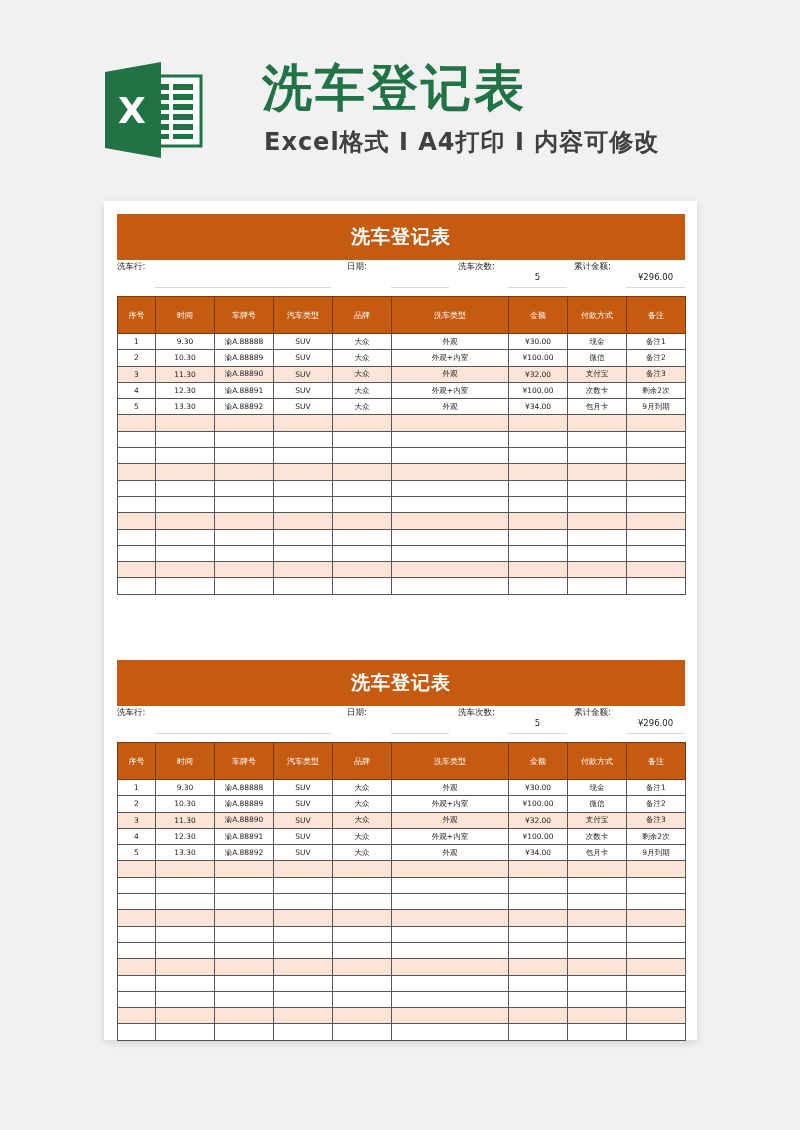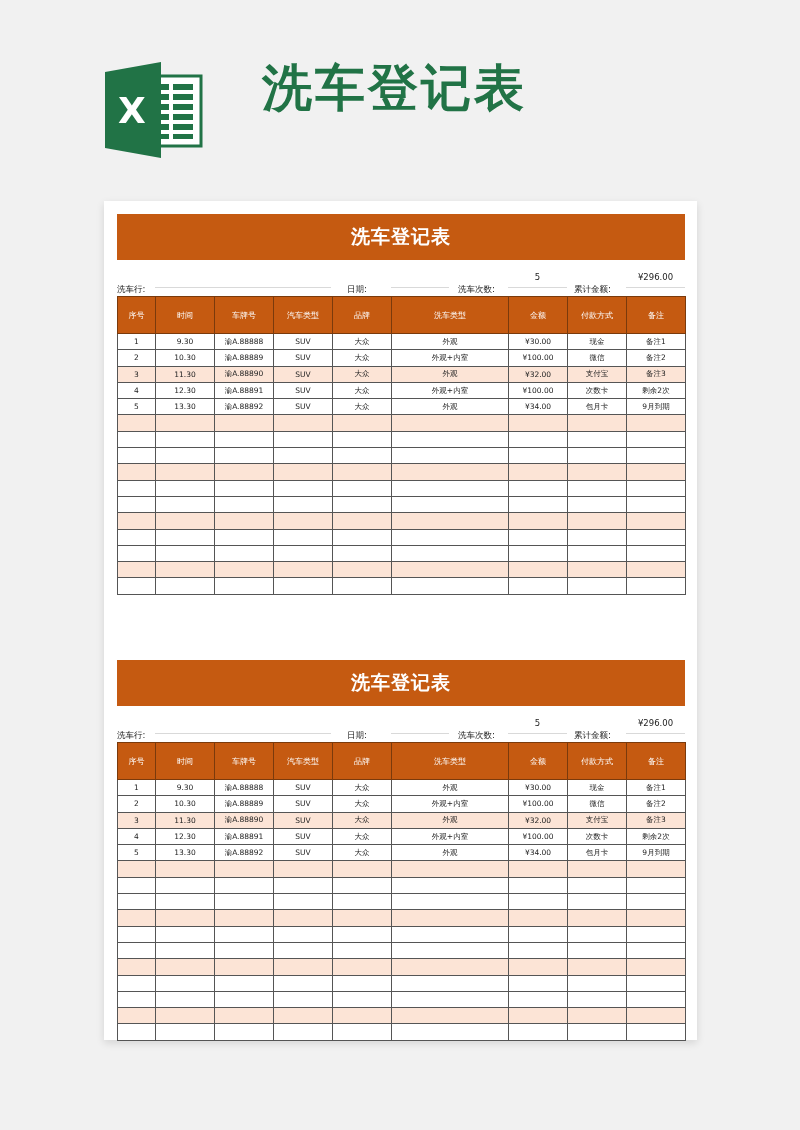--- a/index.html
+++ b/index.html
@@ -30,21 +30,21 @@
   .sheet { position: absolute; left: 13px; width: 568px; }
   .banner {
     height: 46px; background: #c55a11;
     color: #ffffff; font-size: 19px; font-weight: bold;
     display: flex; align-items: center; justify-content: center;
     letter-spacing: 1px;
   }
   .info {
     position: relative; height: 36px; font-size: 8.5px; color: #222;
   }
-  .info .lbl { position: absolute; top: 24px; }
+  .info .lbl { position: absolute; top: 1px; }
   .info .line { position: absolute; top: 27px; height: 1px; background: #d9d9d9; }
   .info .val { position: absolute; top: 12px; text-align: center; }
   table {
     border-collapse: collapse; table-layout: fixed; width: 568px;
     font-size: 7.5px; color: #222;
   }
   th, td { border: 1px solid #555; text-align: center; overflow: hidden; white-space: nowrap; }
   th {
     background: #c55a11; color: #ffffff; font-weight: normal;
     height: 37px; font-size: 8px; border-color: #7a3a0c;
@@ -69,20 +69,21 @@
         <rect x="70" y="52" width="20" height="6"></rect>
       <rect x="56" y="62" width="10" height="6"></rect>
         <rect x="70" y="62" width="20" height="6"></rect>
       <rect x="56" y="72" width="10" height="5"></rect>
         <rect x="70" y="72" width="20" height="5"></rect>
     </g>
     <polygon points="2,10 58,0 58,96 2,86" fill="#217346"></polygon>
     <text x="29" y="61" font-family="DejaVu Sans, sans-serif" font-size="36" font-weight="bold" fill="#ffffff" text-anchor="middle">X</text>
   </svg>
   <div class="hero-title">洗车登记表</div>
+  <div class="hero-sub">Excel格式 I A4打印 I 内容可修改</div>
 </div>
 
 <div class="paper">
 
   <div class="sheet" style="top:13px;">
     <div class="banner">洗车登记表</div>
     <div class="info">
       <span class="lbl" style="left:0;">洗车行:</span>
       <div class="line" style="left:38px;width:176px;"></div>
       <span class="lbl" style="left:230px;">日期:</span>

